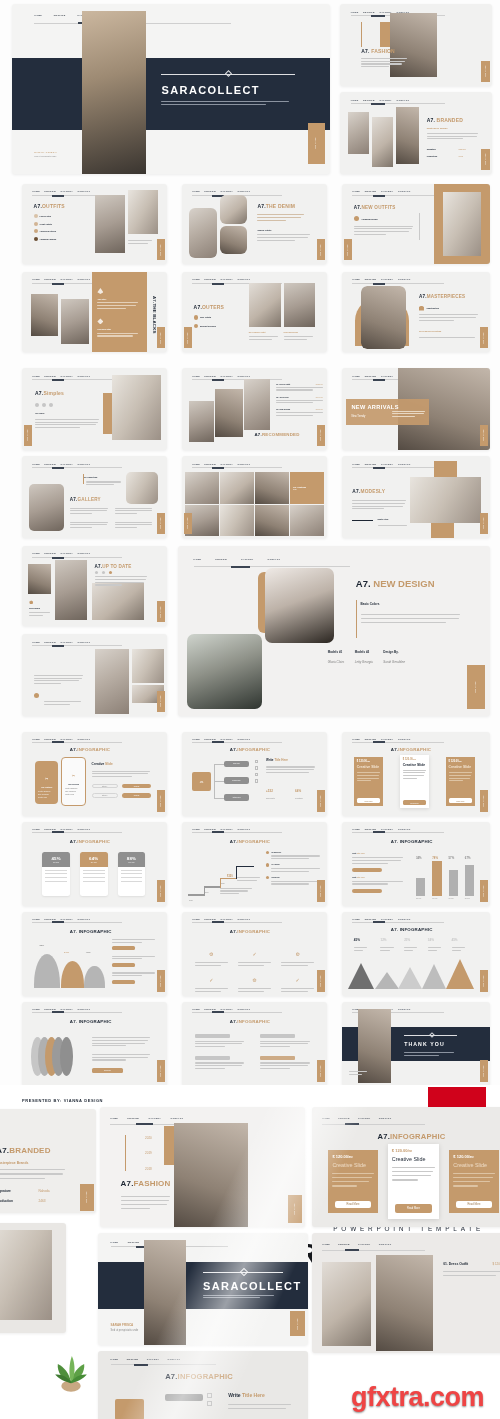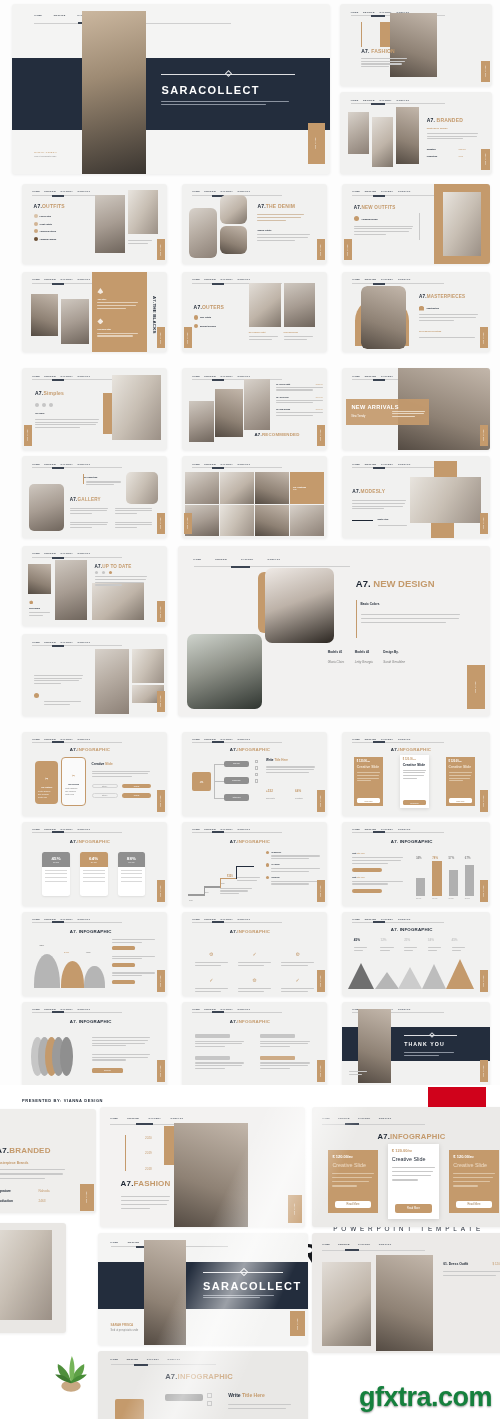--- a/index.html
+++ b/index.html
@@ -98,21 +98,21 @@
 
   
   #promo { position:absolute; left:0; top:1085px; width:500px; height:334px; background:#fff; }
   .ribbon { position:absolute; right:14px; top:2px; width:58px; height:60px; background:#d0021b; }
   .ribbon:after { content:""; position:absolute; left:0; bottom:-13px; border-left:29px solid #d0021b; border-right:29px solid #d0021b; border-bottom:13px solid transparent;}
   .ribbon span { position:absolute; left:0; top:22px; width:100%; text-align:center; color:#fff; font-size:8px; letter-spacing:2px; font-weight:700;}
   .promo-kicker { position:absolute; right:16px; top:140px; font-size:6.4px; letter-spacing:3.8px; color:#1d2633; text-align:right; width:300px;}
   .promo-title { position:absolute; right:14px; top:152px; font-size:30px; font-weight:700; letter-spacing:.5px; color:#16181c; text-align:right; width:320px;}
   .presented { position:absolute; left:22px; top:13px; font-size:4px; font-weight:700; letter-spacing:.6px; color:#1d2633;}
   .plant { position:absolute; left:48px; top:264px; width:46px; height:44px;}
-  .wm { position:absolute; right:8px; bottom:6px; font-size:27px; font-weight:700; color:#15803d;
+  .wm { position:absolute; right:16px; bottom:6px; font-size:27px; font-weight:700; color:#ef4444;
         text-shadow:0 1px 2px rgba(0,0,0,.45); letter-spacing:-.5px; font-family:"Liberation Sans",sans-serif;}
   .sheen { position:absolute; inset:0; pointer-events:none;
       background:linear-gradient(115deg, rgba(255,255,255,0) 42%, rgba(255,255,255,.55) 50%, rgba(255,255,255,0) 58%); }
 </style>
 </head>
 <body>
 
 <div id="sheet">
 
   <div class="slide" id="s1" style="left:12px; top:4px; width:318px; height:170px; background:#f4f4f3;">

